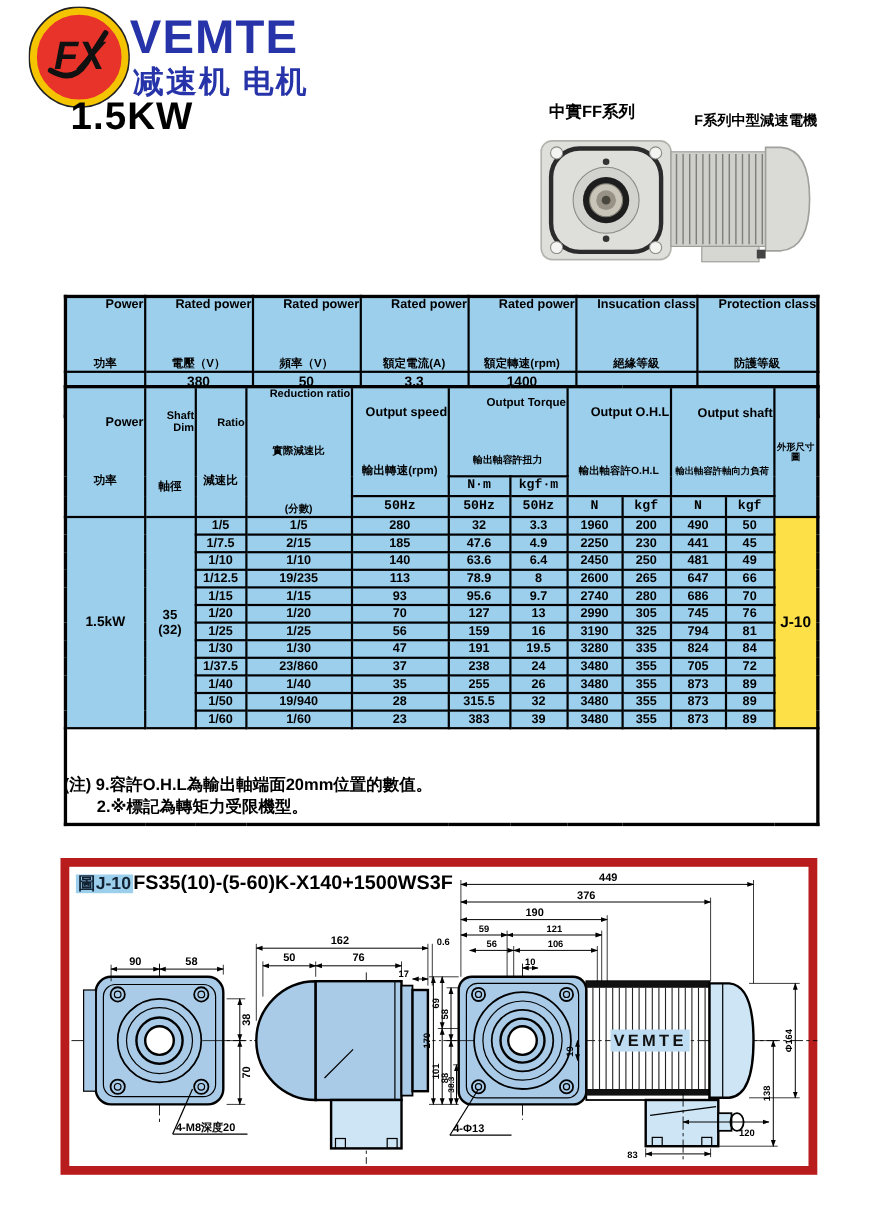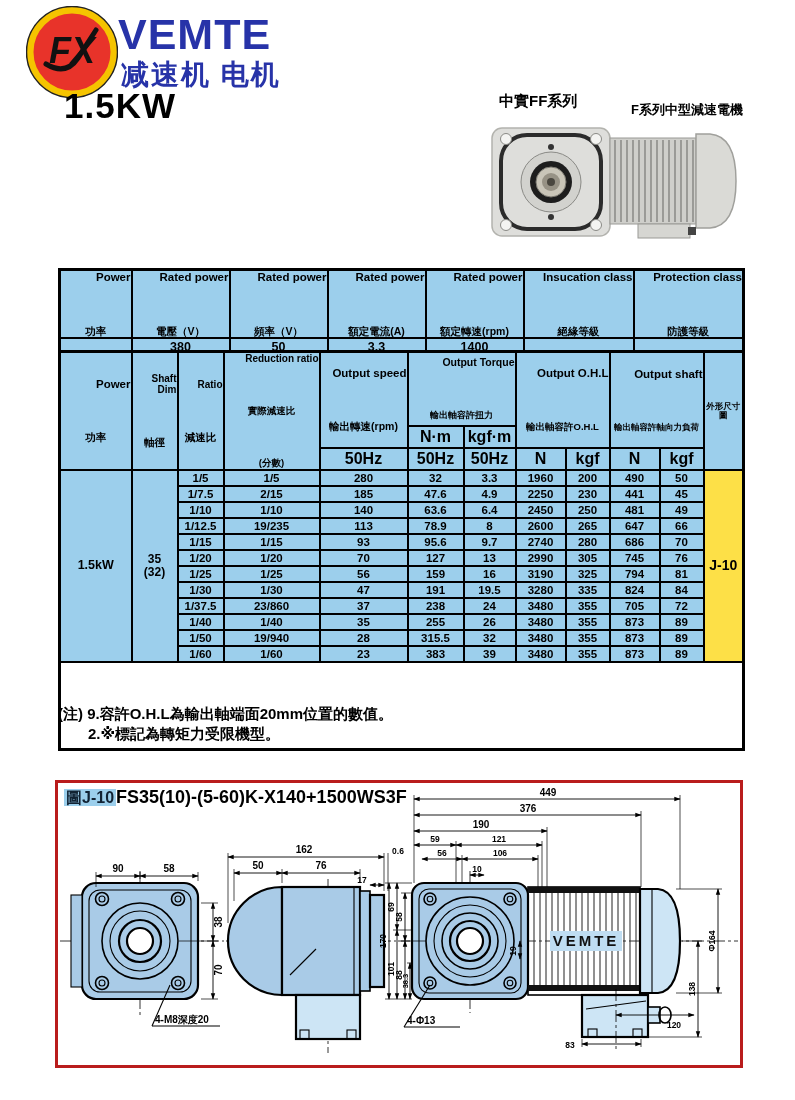--- a/index.html
+++ b/index.html
@@ -24,34 +24,34 @@
   #t1 th, #t1 td, #t2 th, #t2 td { border:2px solid #000; background:#9CCFEC; text-align:center; vertical-align:middle; padding:0; line-height:1.1; }
   th .en { font-size:11.5px; font-weight:800;text-align:right; }
   th .zh { font-size:10.5px; font-weight:800;margin-top:42px; }
   #t1 tr.hdr { height:40px; }
   #t1 tr.data { height:20px; }
   #t1 td { font-size:12.5px; font-weight:800; }
   #t1 td.protection { white-space:pre; }
   #t2 tr.h1 { height:31px; }
   #t2 tr.h2 { height:14px; }
   #t2 tr.h3 { height:15px; }
-  #t2 tr.h2 th, #t2 tr.h3 th { font-size:16px; font-weight:800; }
+  #t2 tr.h2 th, #t2 tr.h3 th { font-size:12px; font-weight:800;font-family:Liberation Mono, monospace; }
   #t2 th.dimcol { font-size:8.5px; font-weight:800; }
   #t2 td { font-size:11.5px; font-weight:800; height:16px; }
   #t2 td.power-cell { font-size:12.5px; }
   #t2 td.shaft-cell { font-size:12px; }
   #t2 td.ref-cell { background:#fde047; font-size:14px; font-weight:700; }
   #t2 td.filler { background:#fff; height:88px; }
 
   
   #notes { position:absolute; left:58px; top:704px; font-size:15px; font-weight:800; line-height:1.3; }
   #notes .l2 { margin-left:30px; }
 
   
-  #drawing-box { position:absolute; left:55px; top:780px; width:688px; height:288px; border:3px solid #b91c1c; }
+  #drawing-box { position:absolute; left:55px; top:780px; width:688px; height:288px; border:8px solid #b91c1c; }
   #drawing-title { position:absolute; left:6px; top:4px; z-index:2; white-space:nowrap; }
   #drawing-title .tag { background:#9CCFEC; font-size:16px; font-weight:800; color:#123; padding:0 2px; }
   #drawing-title .model { font-size:18px; font-weight:800; letter-spacing:0; }
   #drawing-svg { position:absolute; left:0; top:0; }
 
   
   .s1 { fill:none; stroke:#000; stroke-width:1.1; }
   .s15 { fill:none; stroke:#000; stroke-width:1.6; }
   .s2 { stroke:#000; stroke-width:2.2; }
   .f1 { fill:#A9CBE7; }

